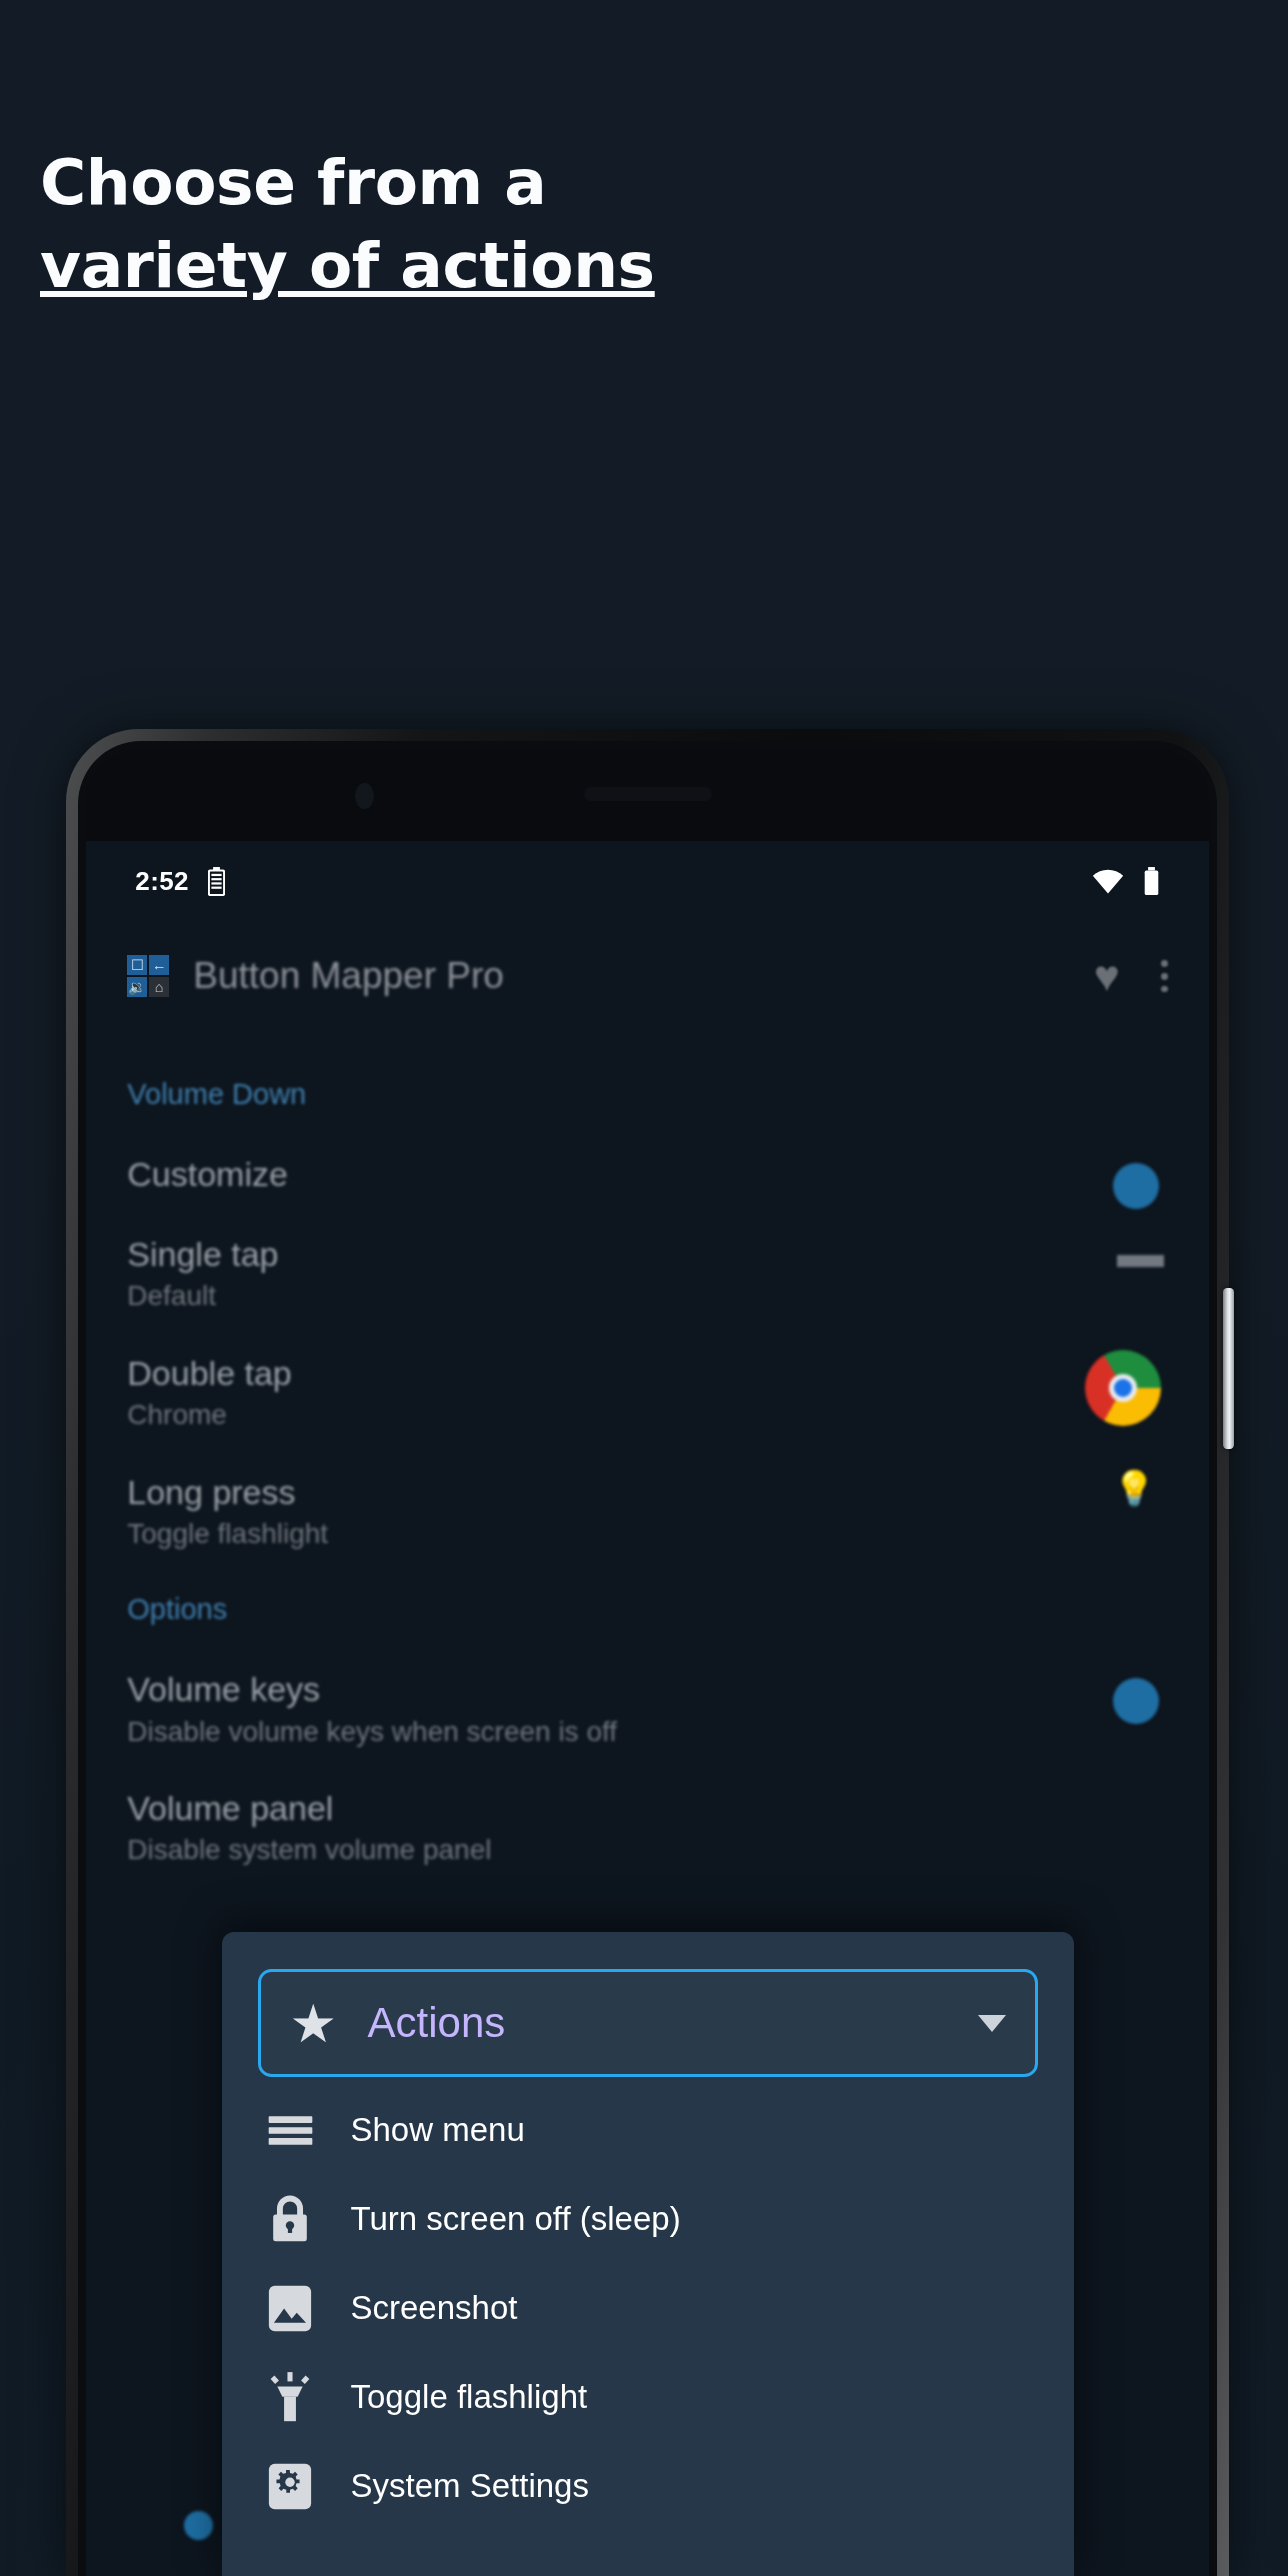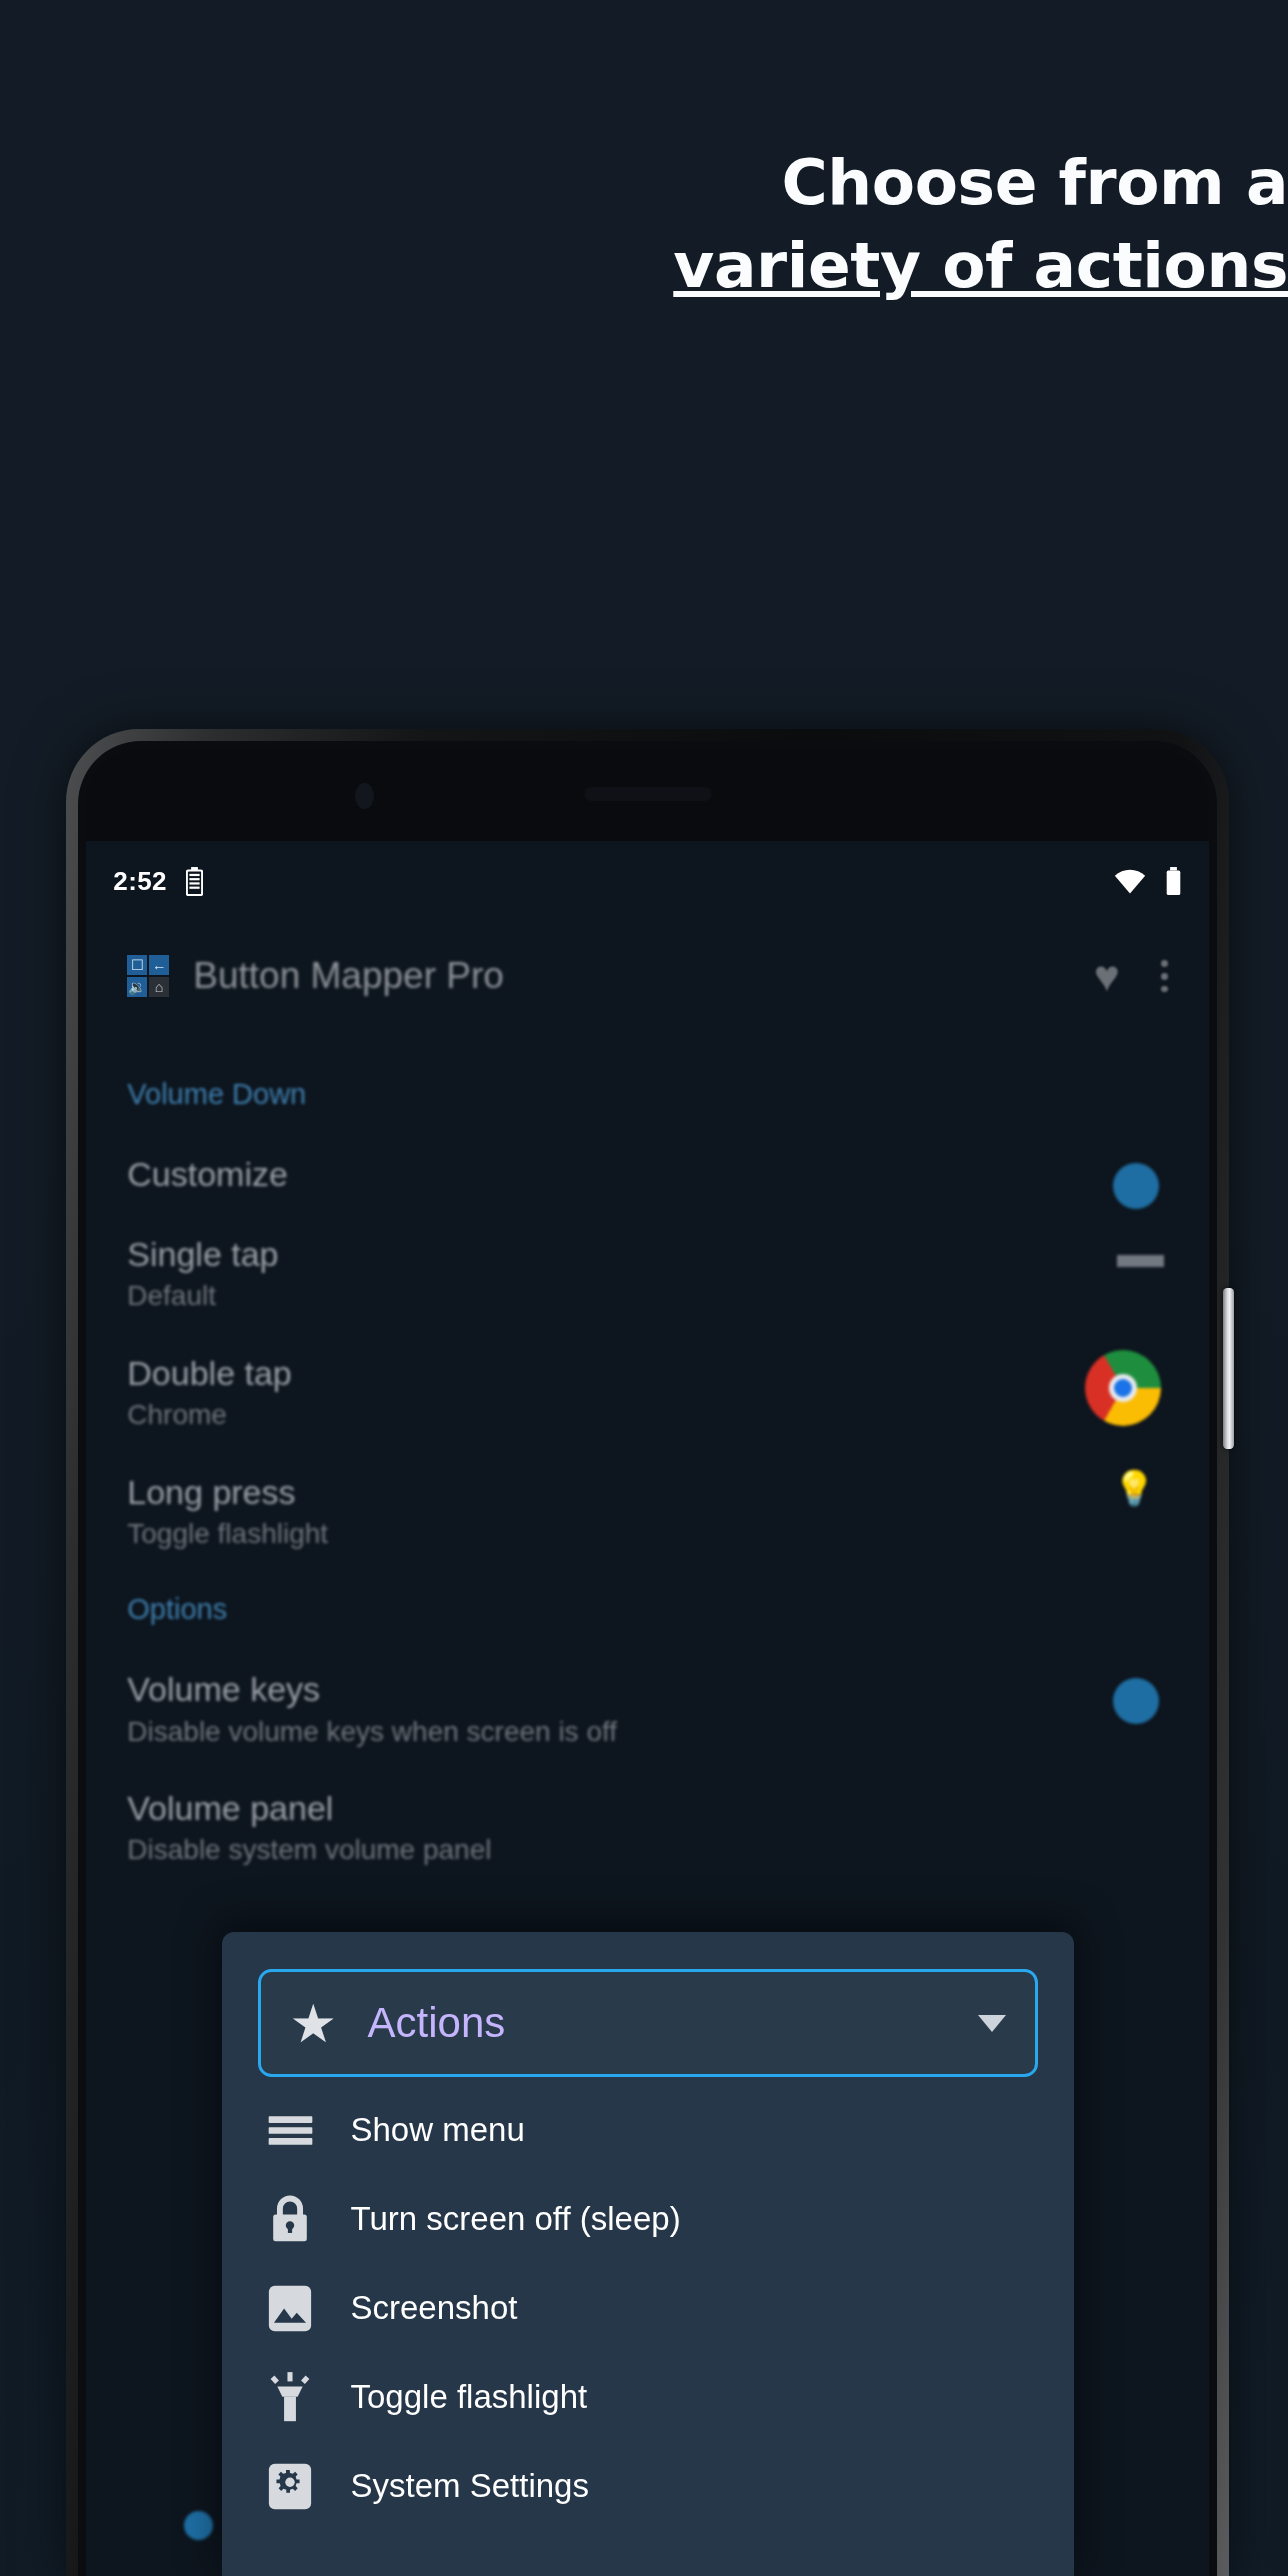--- a/index.html
+++ b/index.html
@@ -14,21 +14,21 @@
   .promo-bg{
     position:absolute; inset:0;
     background:
       radial-gradient(120% 60% at 50% 100%, #12202c 0%, #101a24 55%, #131c26 100%),
       linear-gradient(180deg,#161f29 0%, #13202b 38%, #101c26 66%, #0f1a24 100%);
   }
 
   
   .headline{
     position:absolute; top:151px; left:0; right:0;
-    text-align:right;
+    text-align:left;
     color:#fbfcfd;
     font-family:"DejaVu Sans", sans-serif;
     font-weight:bold;
     font-size:63px;
     line-height:1.0;
     letter-spacing:-0.4px;
     margin-left:40px;
   }
   .headline .l2{ display:block; margin-top:20.3px;text-decoration:underline; }
 
@@ -75,21 +75,21 @@
     position:absolute; right:-5.1px; top:559px;
     width:11px; height:161px; border-radius:4.2px;
     background:linear-gradient(90deg,#7d8186 0%,#d9dde0 40%,#f0f2f4 60%,#9a9ea3 100%);
     box-shadow:0 0 5.1px rgba(0,0,0,.6);
   }
 
   
   .statusbar{
     position:absolute; left:0; right:0; top:92px; height:81px;
     display:flex; align-items:center;
-    padding:0 27px;
+    padding:0 49px;
     color:#ffffff;
   }
   .sb-left{ display:flex; align-items:center; gap:18.6px; }
   .sb-clock{ font-size:26px; font-weight:bold; letter-spacing:0.4px; }
   .sb-right{ margin-left:auto; display:flex; align-items:center; gap:18.6px; }
 
   
   .appbar{
     position:absolute; left:0; right:0; top:173px; height:108px;
     display:flex; align-items:center; padding:0 41px;

